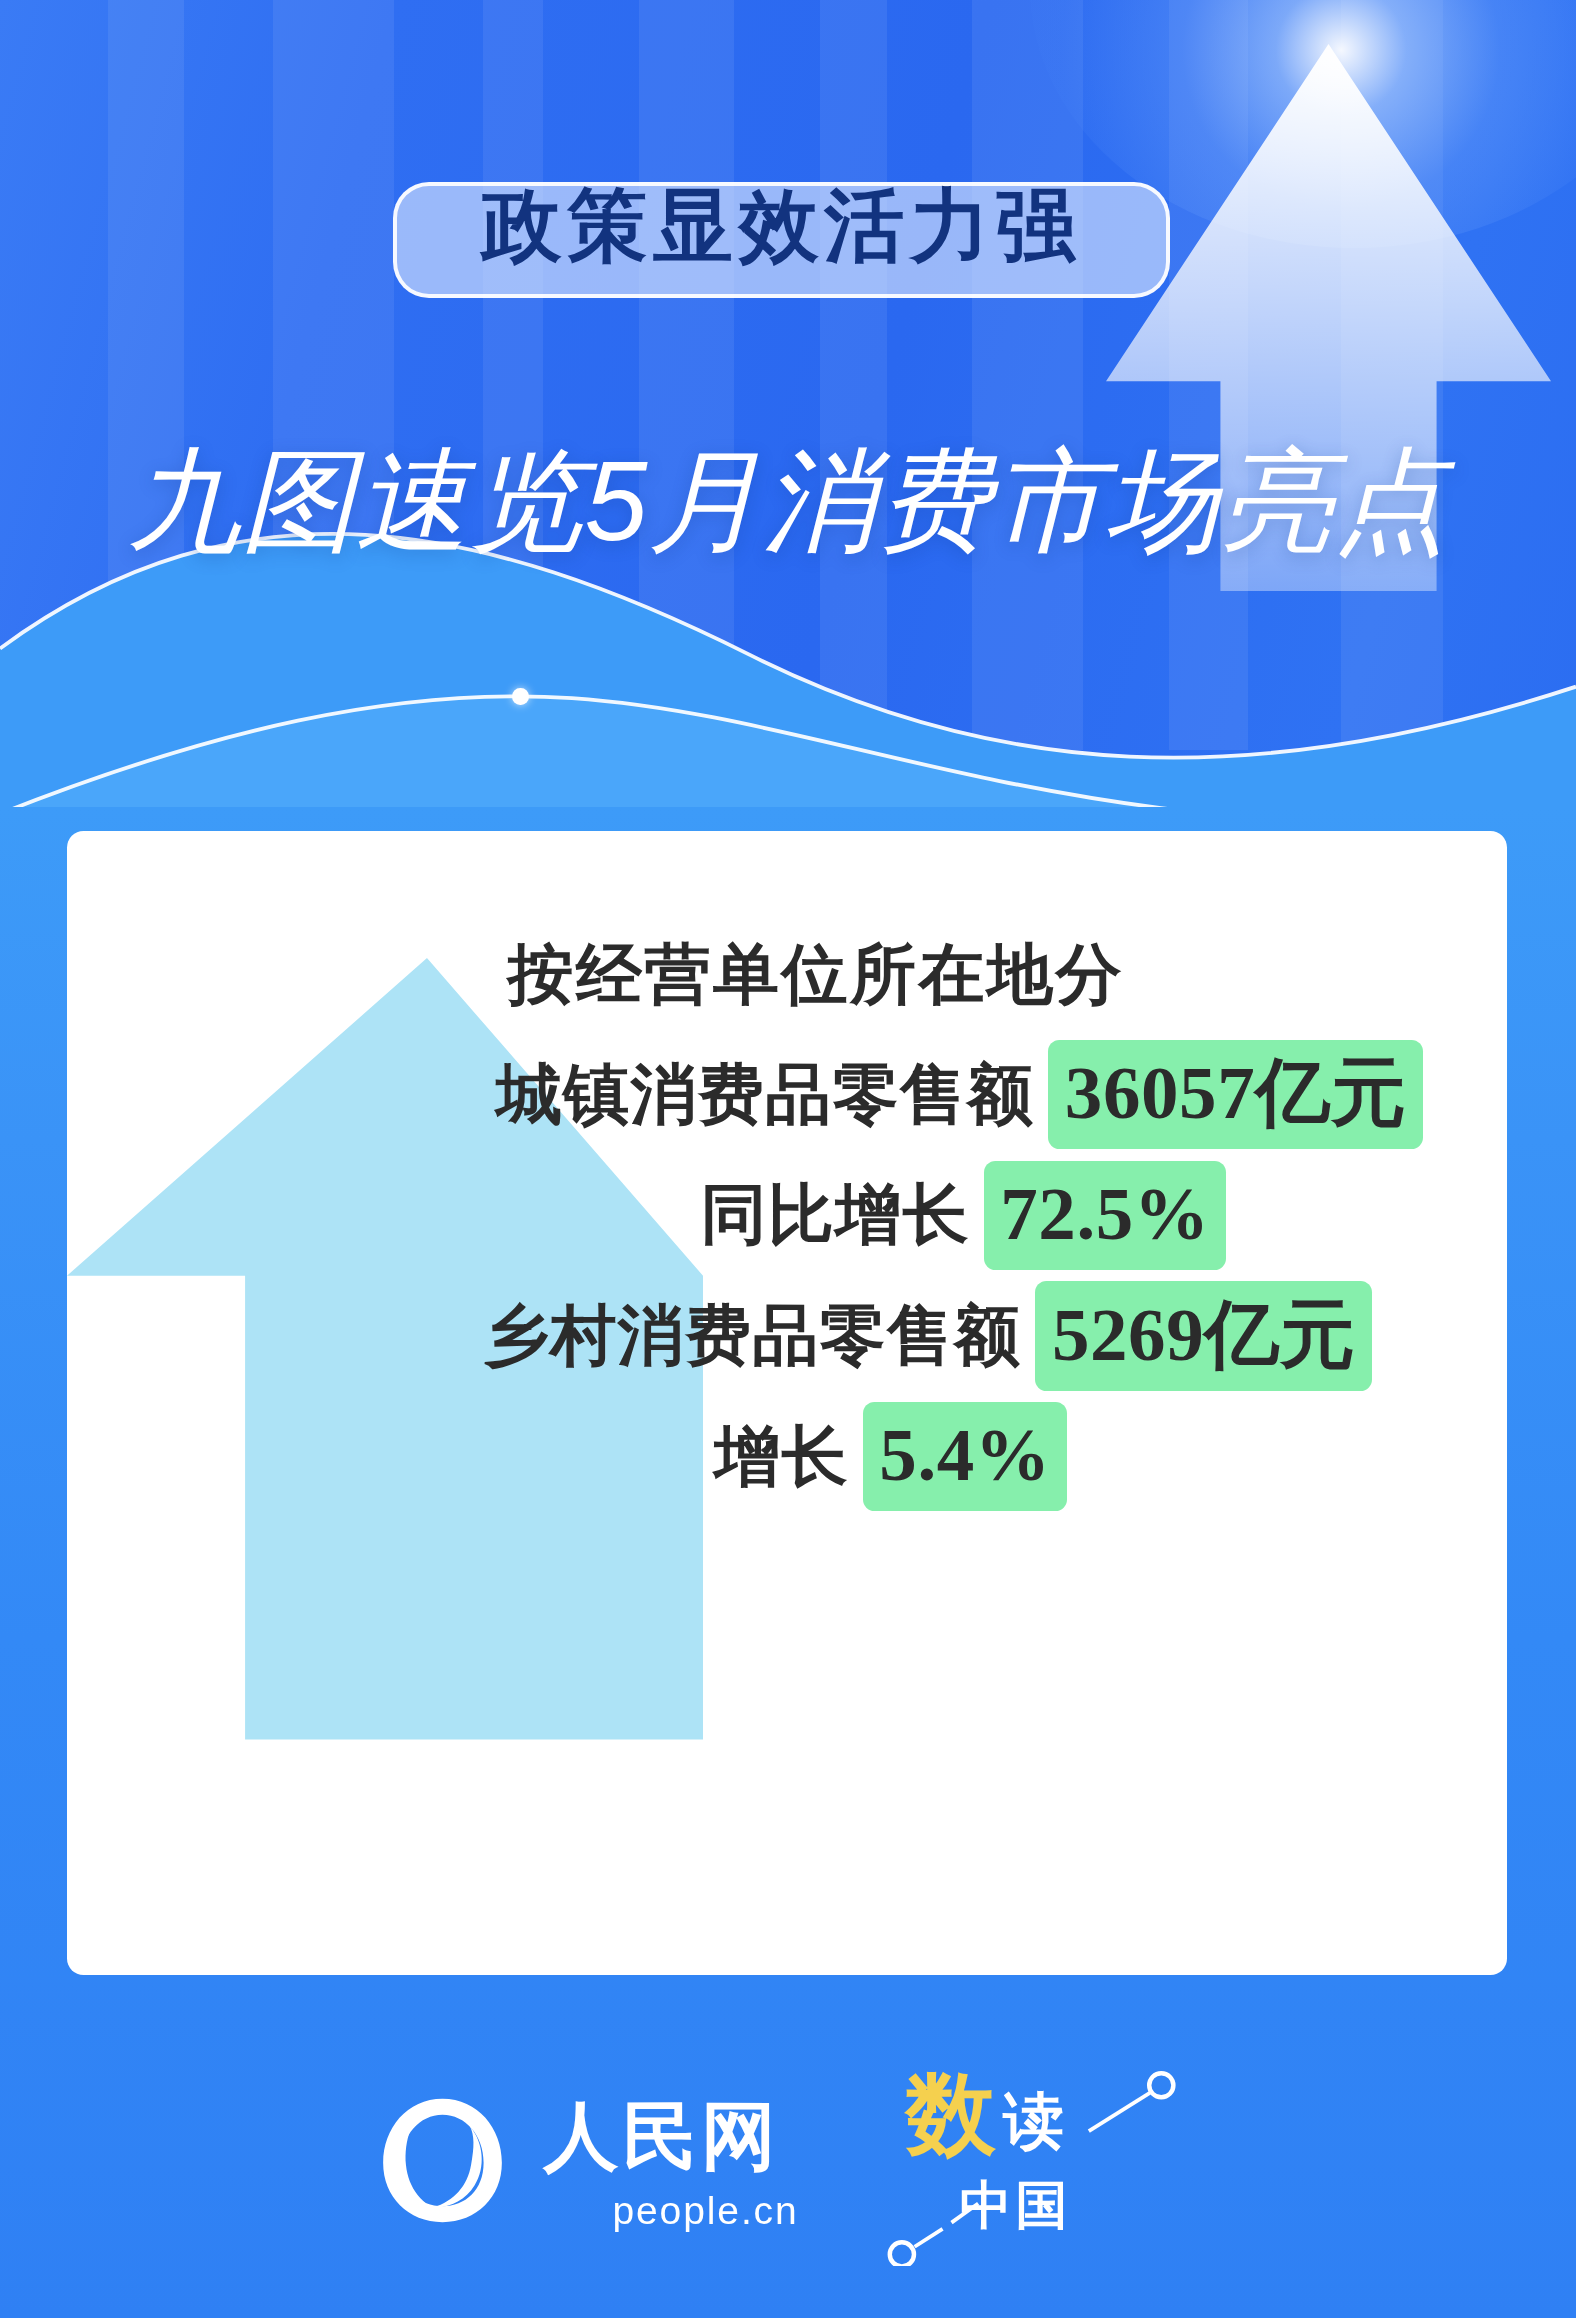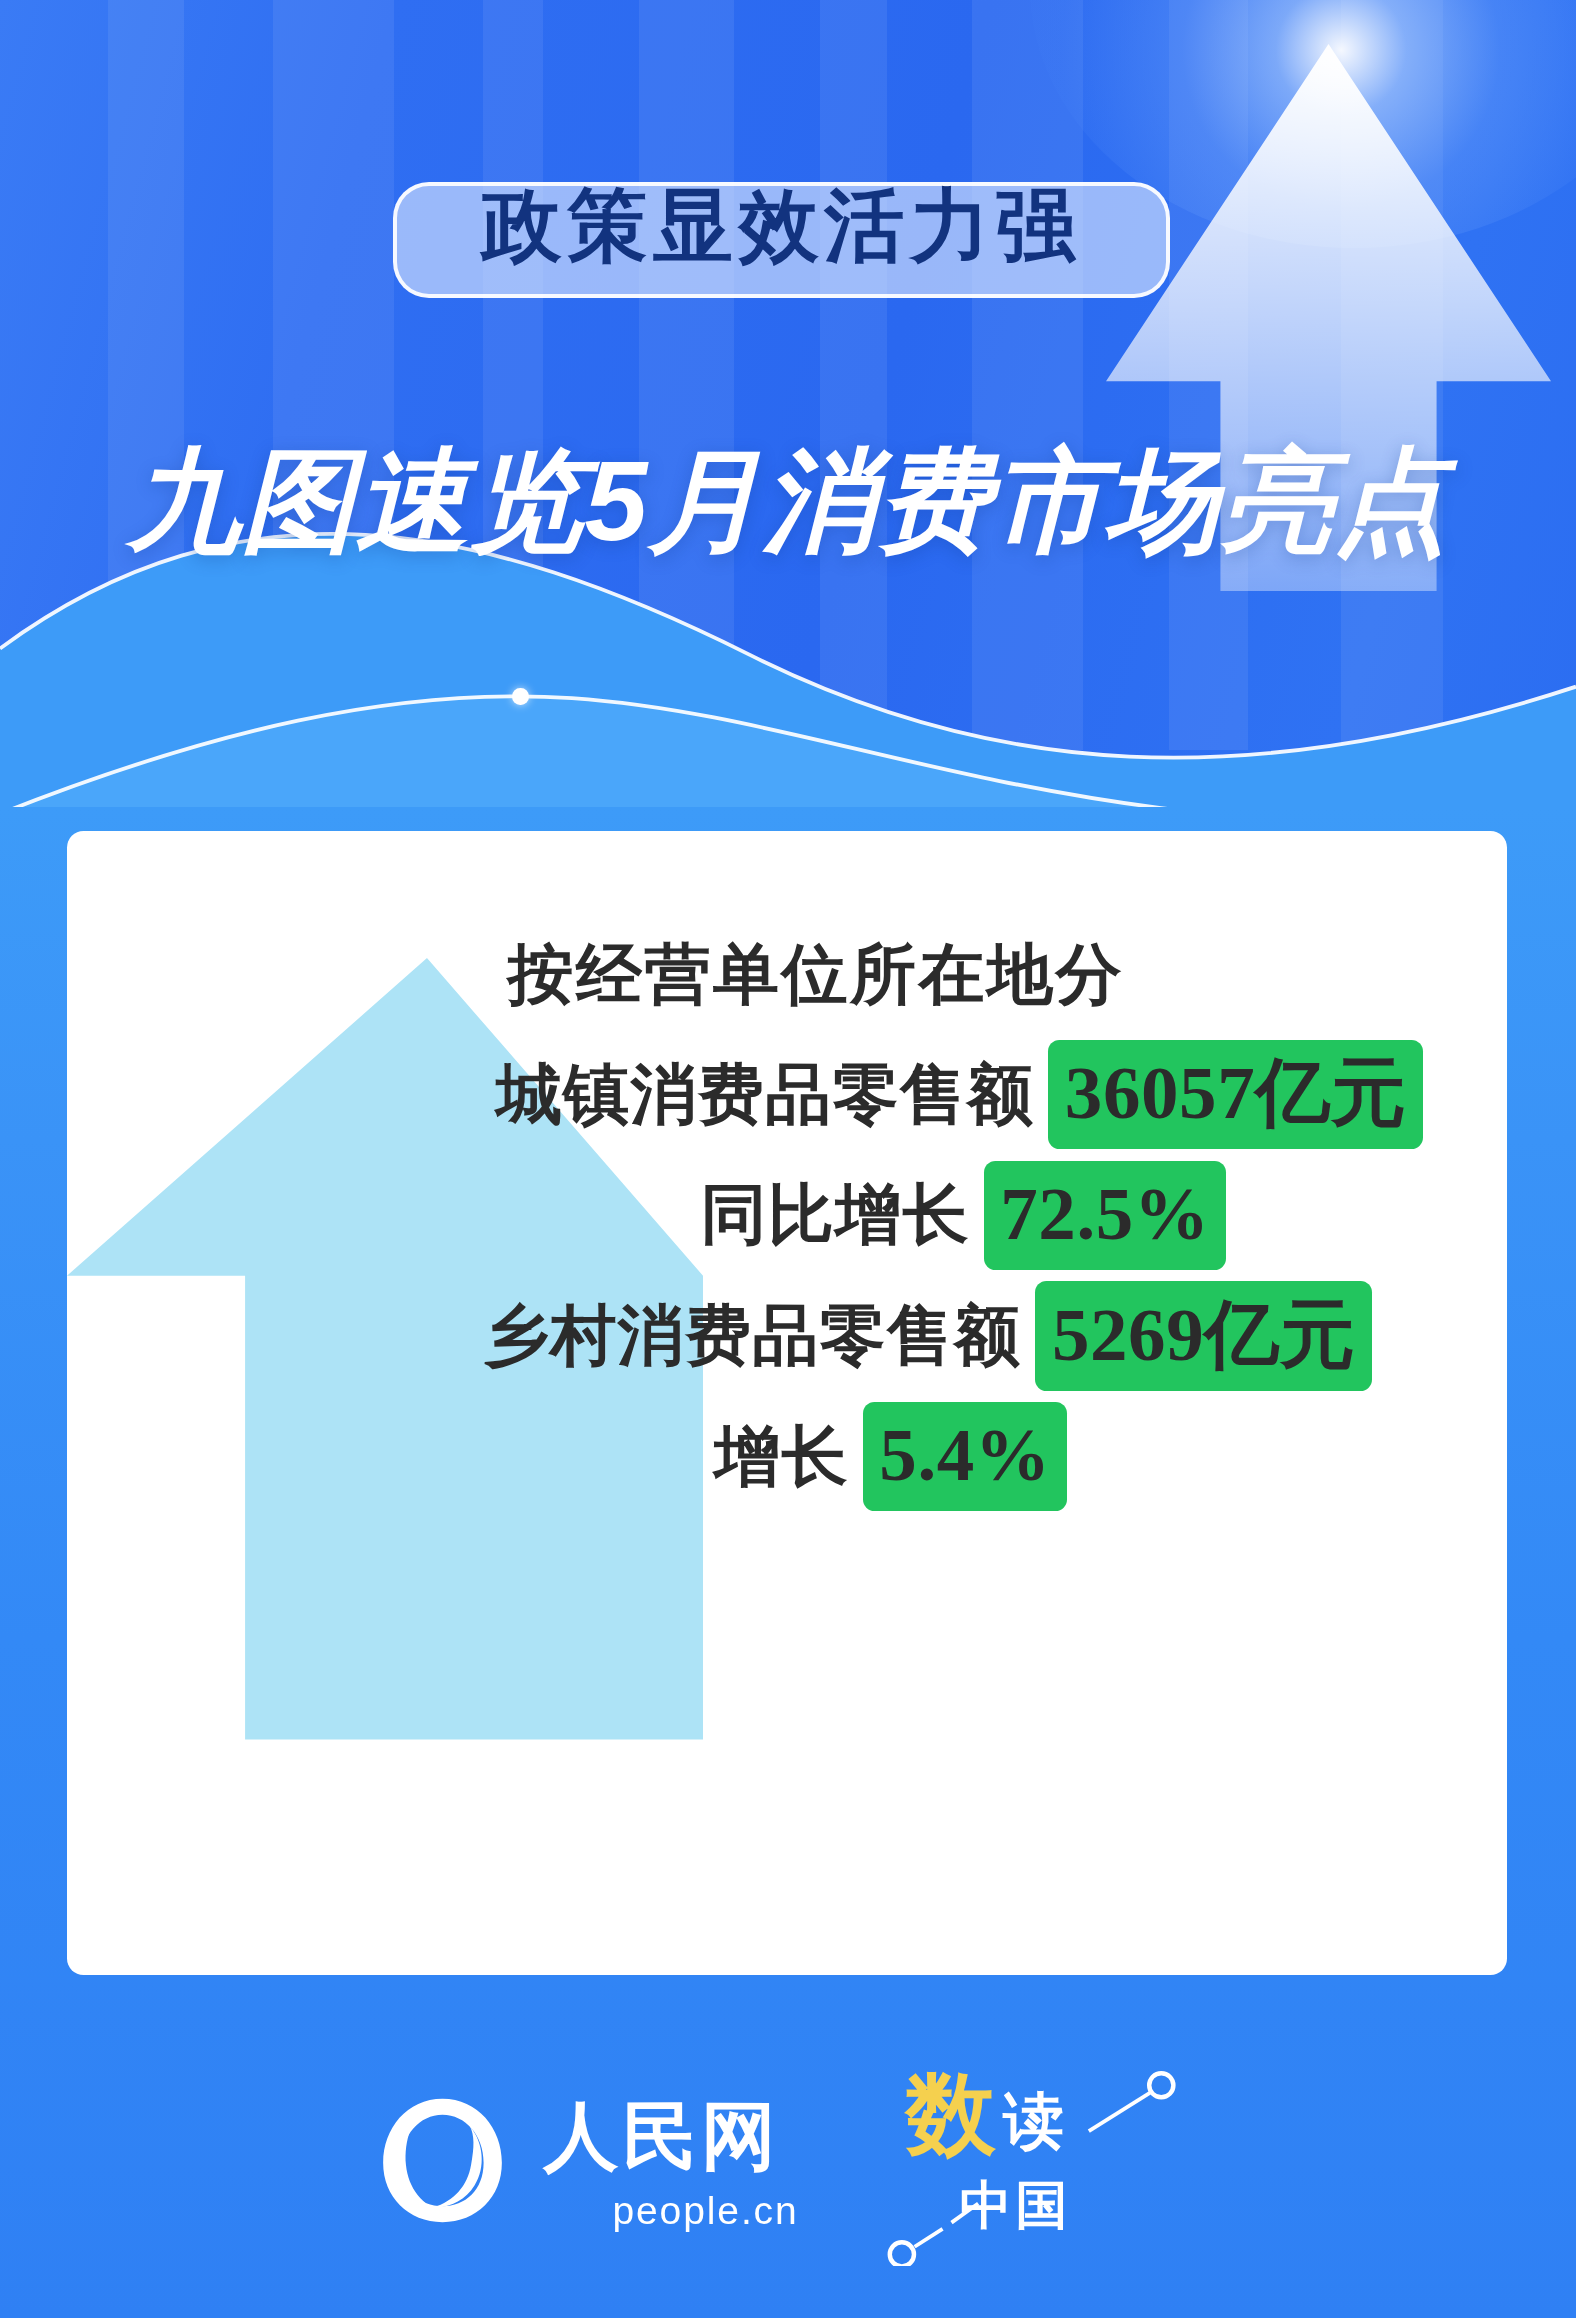--- a/index.html
+++ b/index.html
@@ -98,21 +98,21 @@
     line-height: 1;
     white-space: nowrap;
   }
   .headline {
     position: absolute;
     left: 0;
     right: 0;
     top: 445px;
     text-align: center;
     font-family: "Liberation Sans", "DejaVu Sans", sans-serif;
-    font-weight: 700;
+    font-weight: 400;
     font-style: italic;
     font-size: 113px;
     letter-spacing: 1.3px;
     color: #ffffff;
     line-height: 1;
     white-space: nowrap;
     text-shadow: 0 3.8px 16.5px rgba(18,60,150,0.30);
   }
 
   
@@ -157,21 +157,21 @@
     letter-spacing: 1.3px;
     line-height: 1.12;
   }
   .row .value {
     font-family: "Liberation Serif", "DejaVu Serif", serif;
     font-weight: 700;
     font-size: 75px;
     color: #2b2b2b;
     letter-spacing: 0.6px;
     line-height: 1;
-    background: #22c55e;
+    background: #86efac;
     border-radius: 11.4px;
     padding: 15.3px 16.5px 19px 16.5px;
     margin-left: 14px;
   }
   .row-heading {
     margin-bottom: 28px;
     margin-right: 299px;
   }
   .row-heading .label { letter-spacing: 2.5px; }
   .row-1 { margin-bottom: 11.4px; }

